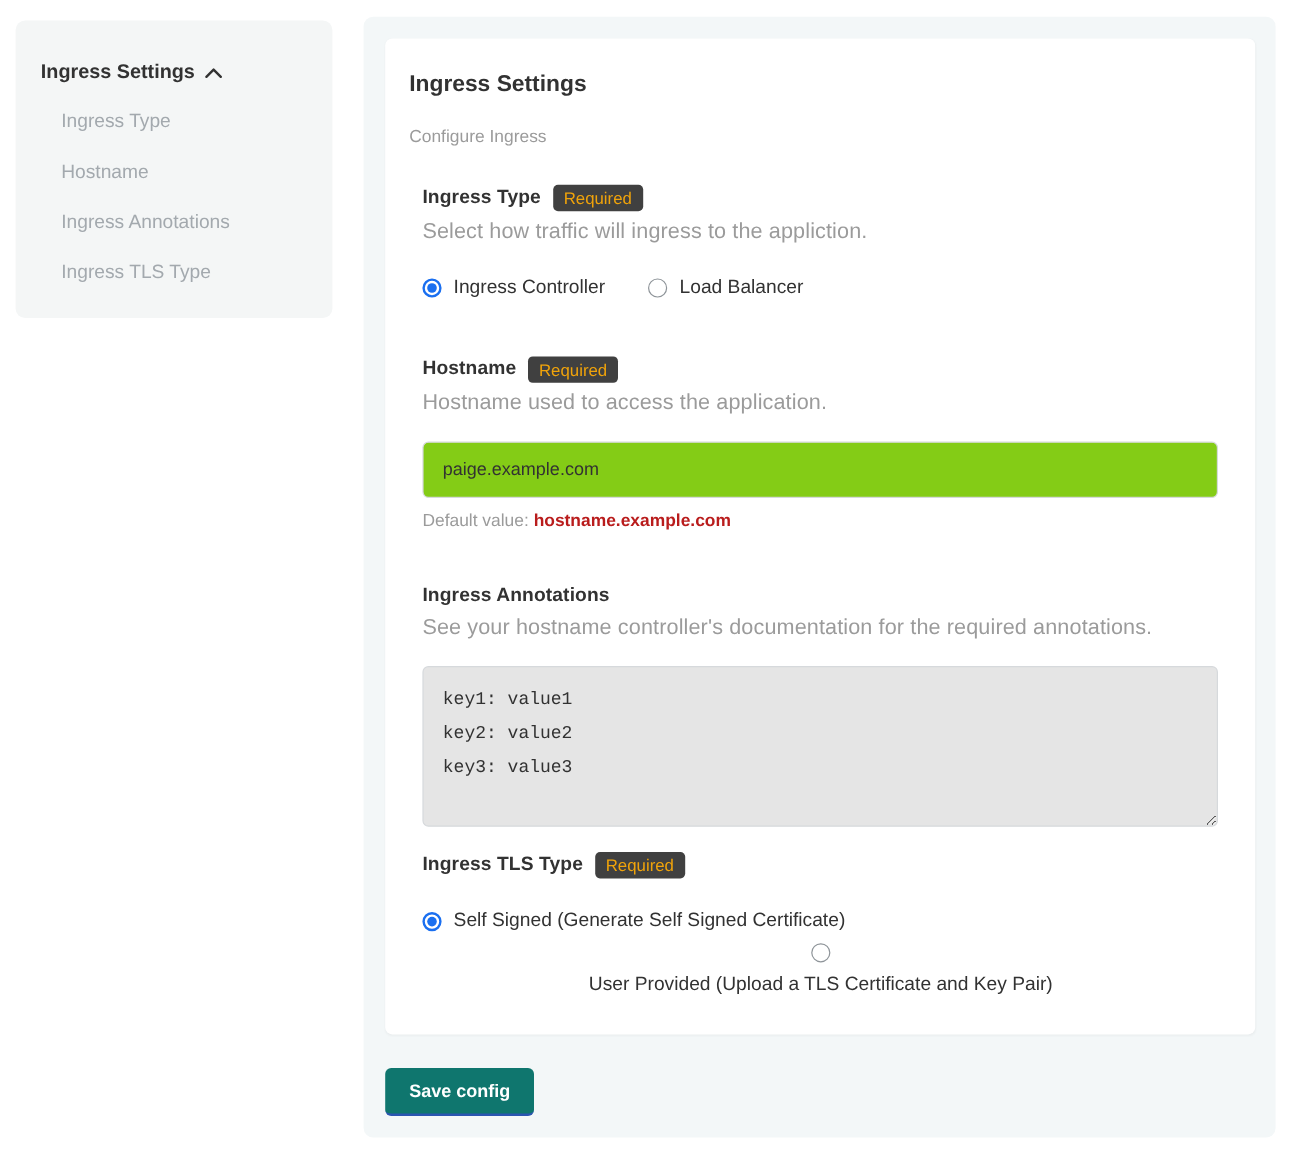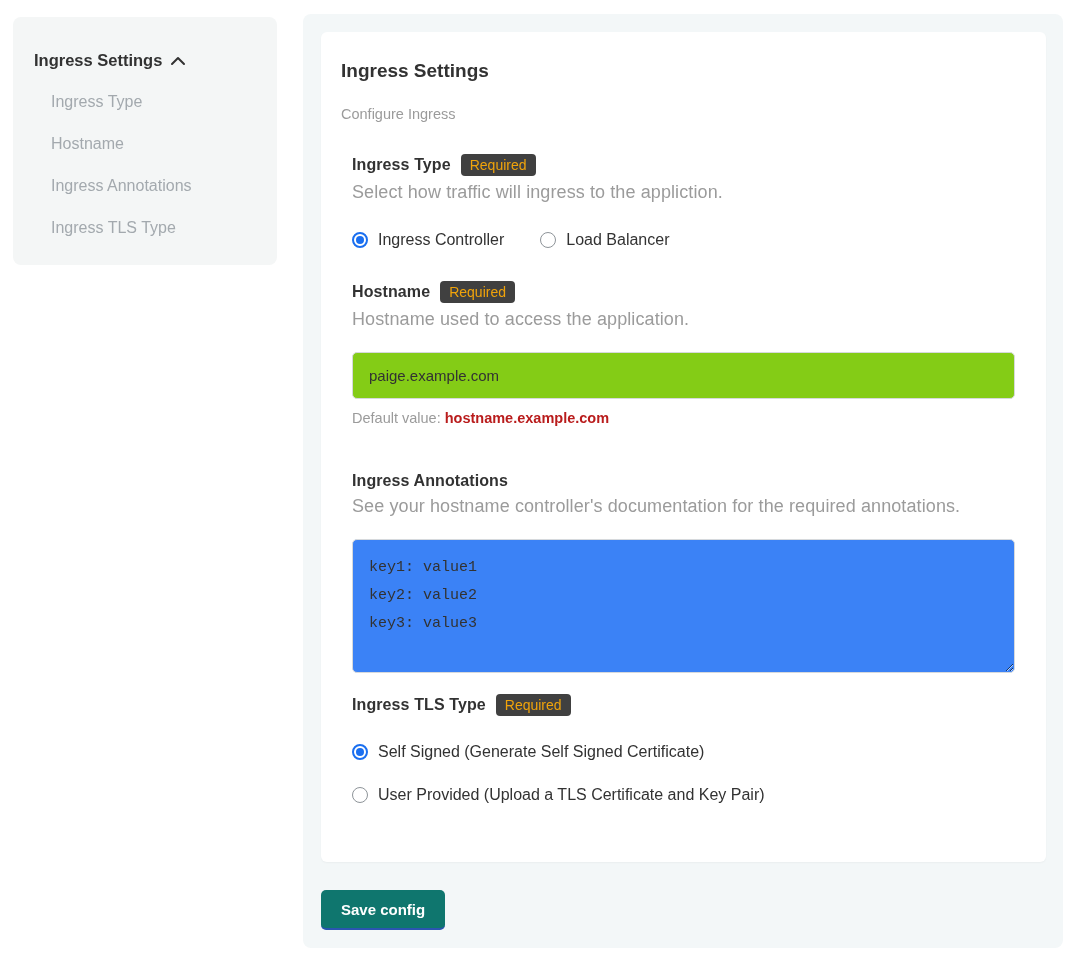--- a/index.html
+++ b/index.html
@@ -49,21 +49,21 @@
   .label-row { display: flex; align-items: center; gap: 10px; }
   .field-label { font-size: 16px; font-weight: bold; color: #323232; letter-spacing: 0.1px; }
   .required-badge {
     background: #404040; color: #f0a30a;
     font-size: 14px; font-weight: 500;
     padding: 4px 9px; border-radius: 4px; line-height: 1;
   }
   .help-text { font-size: 18px; color: #9b9b9b; margin-top: 6px; letter-spacing: 0.1px; }
 
   
-  .radio-row-inline { display: flex; align-items: flex-start; gap: 36px; margin-top: 28px; margin-bottom: 32px; }
+  .radio-row-inline { display: flex; align-items: flex-start; gap: 36px; margin-top: 28px; margin-bottom: 48px; }
   .radio-option { display: flex; align-items: center; gap: 10px; cursor: pointer; }
   .radio-option-label { font-size: 16px; color: #323232; }
   .radio {
     width: 16px; height: 16px; border-radius: 50%;
     border: 1.5px solid #8e9499; background: #ffffff;
     position: relative; flex: 0 0 auto;
   }
   .radio.checked { border: 2px solid #1a6ff0; }
   .radio.checked::after {
     content: ""; position: absolute; left: 50%; top: 50%;
@@ -84,27 +84,27 @@
   .default-value { font-weight: bold; color: #b91c1c; }
   .spacer-after-hostname { height: 46px; }
 
   
   .annotations-textarea {
     display: block; width: 663px; height: 134px;
     margin-top: 22px;
     border: 1px solid #d6d9dc; border-radius: 5px;
     padding: 14px 16px; font-size: 15px; line-height: 28px;
     color: #323232; font-family: "Liberation Mono", monospace;
-    background: #3b82f6; outline: none; resize: both;
+    background: #e5e5e5; outline: none; resize: both;
   }
   .spacer-after-annotations { height: 21px; }
 
   
   .radio-stack { margin-top: 27px; }
-  .radio-stack .radio-option + .radio-option { margin-top: 25px; }
+  .radio-stack .radio-option + .radio-option { margin-top: 9px; flex-direction: column; }
 
   
   .save-button {
     margin-top: 28px;
     background: #0f766e; color: #ffffff;
     font-family: "Liberation Sans", sans-serif;
     font-size: 15px; font-weight: bold;
     border: none; border-bottom: 2px solid #2a55b0;
     border-radius: 5px; padding: 11px 20px 10px 20px;
     cursor: pointer;

